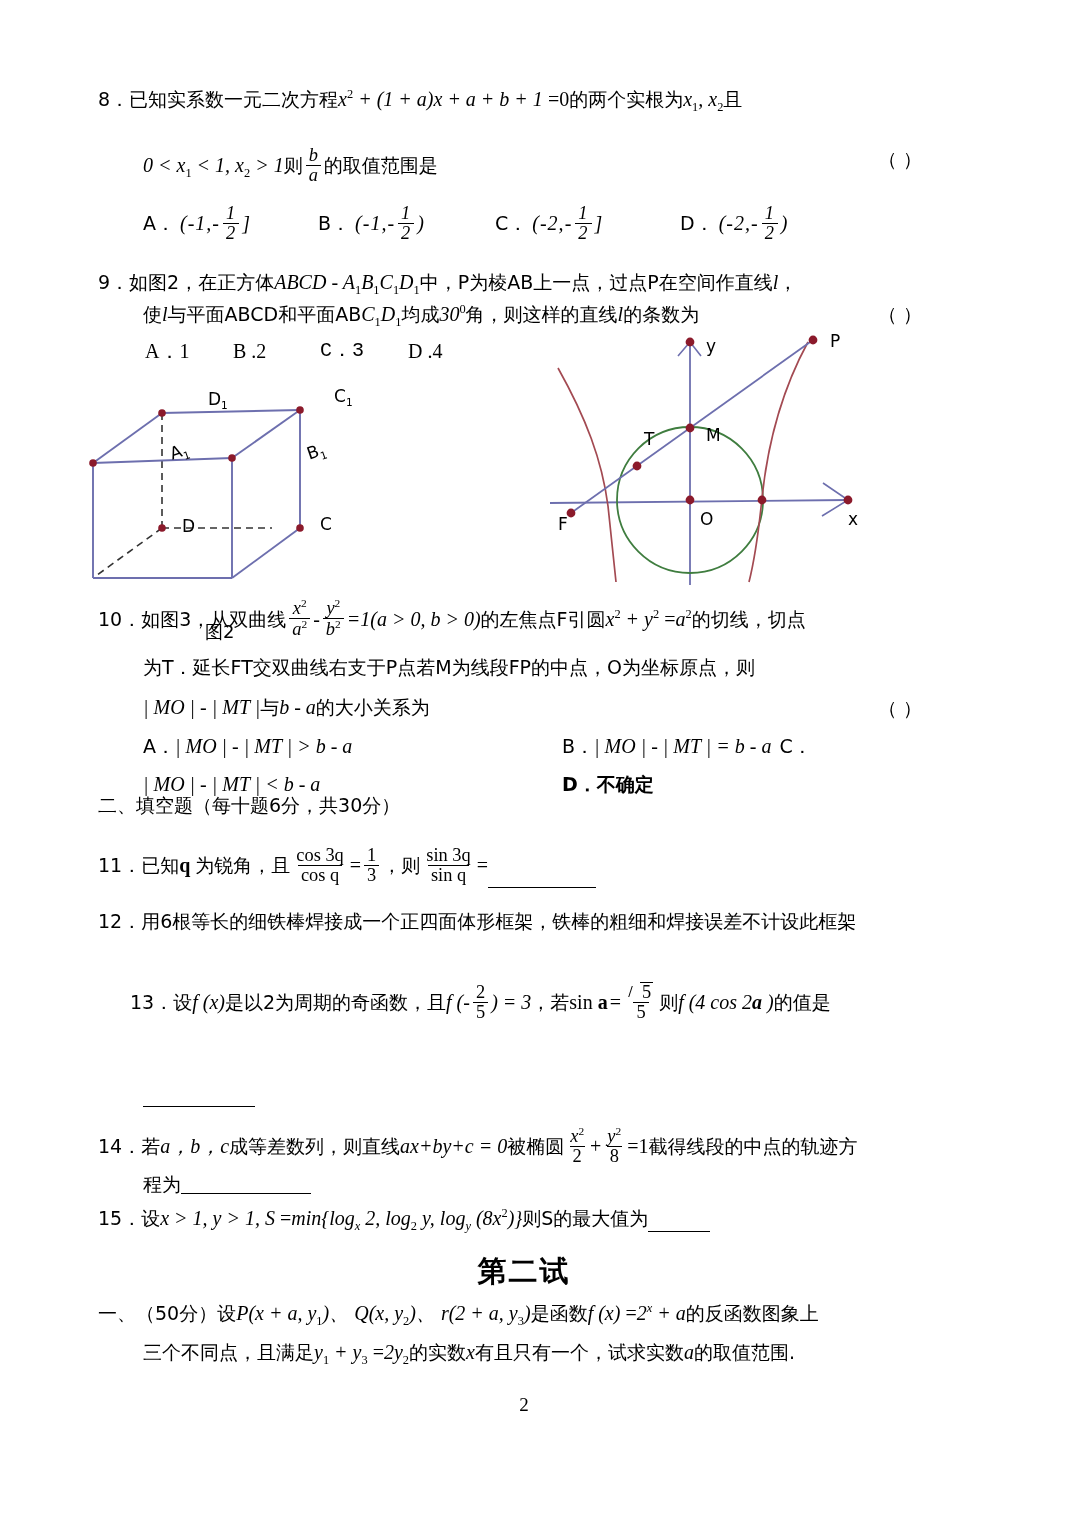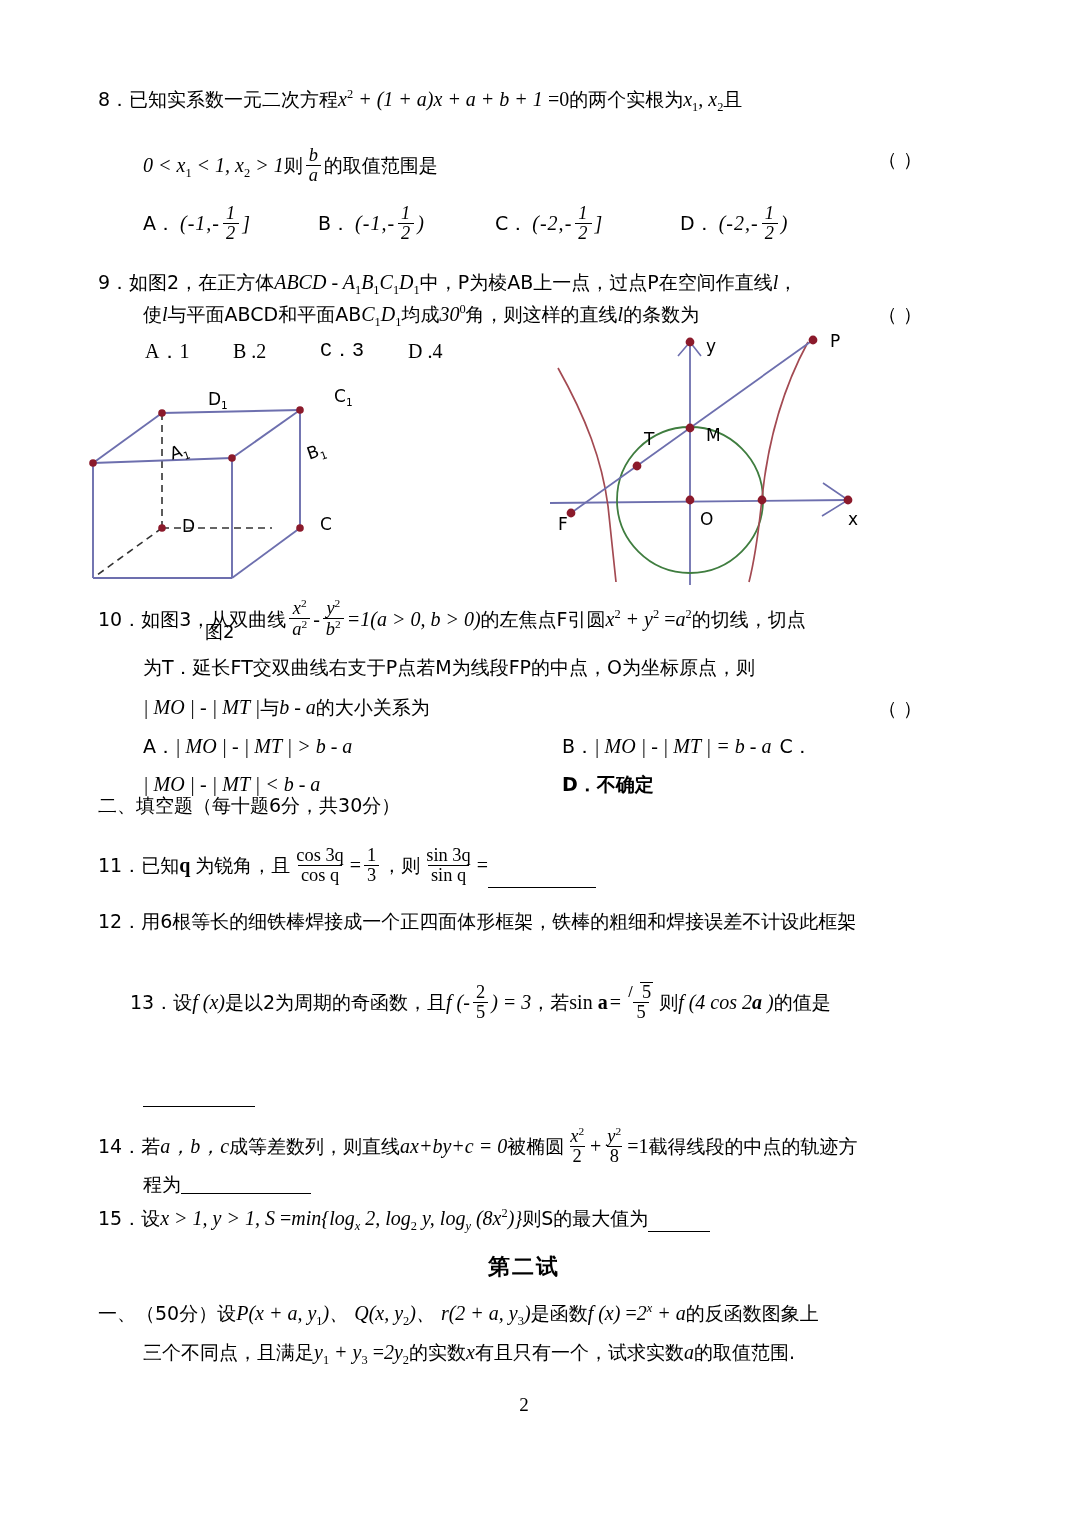--- a/index.html
+++ b/index.html
@@ -44,21 +44,21 @@
   .sqrt > .rad { border-top:1.5px solid #000; padding:0 2px; display:inline-block; }
 
   .blank { display:inline-block; border-bottom:1.6px solid #000; vertical-align:bottom; }
 
   .paren { letter-spacing:1px; }
 
   
   .bigtitle {
     position:absolute; text-align:center; width:100%;
     font-family:"DejaVu Sans","Liberation Sans",sans-serif;
-    font-size:22px; font-weight:600; letter-spacing:2px;
+    font-size:29px; font-weight:600; letter-spacing:2px;
   }
 
   .pagenum {
     position:absolute; width:100%; text-align:center;
     font-size:19px; font-family:"Liberation Serif",serif;
   }
 
   
   .fig { position:absolute; }
   .figcap {

